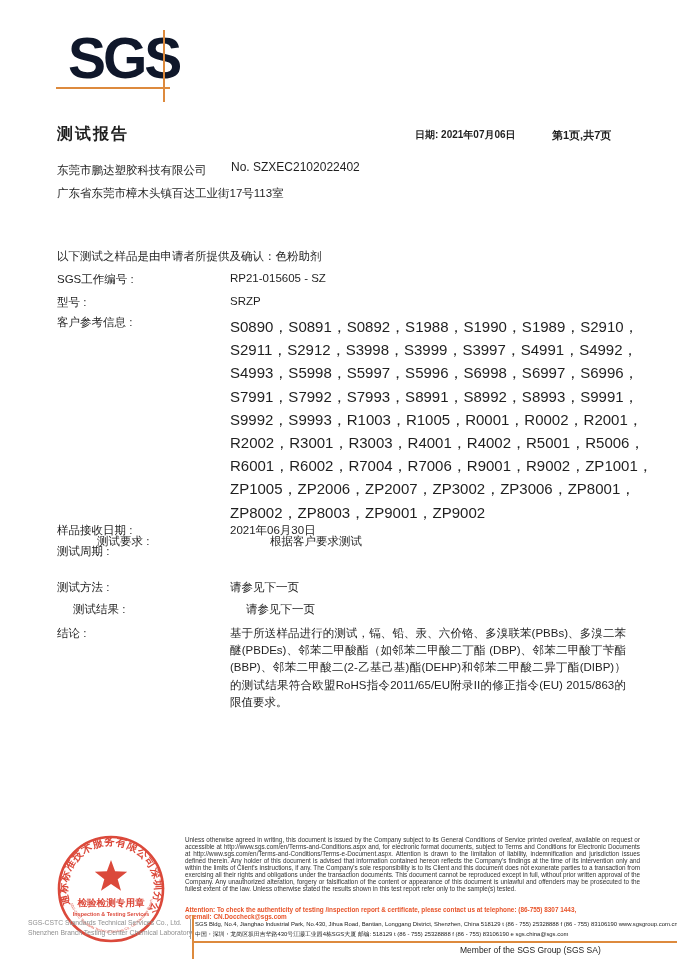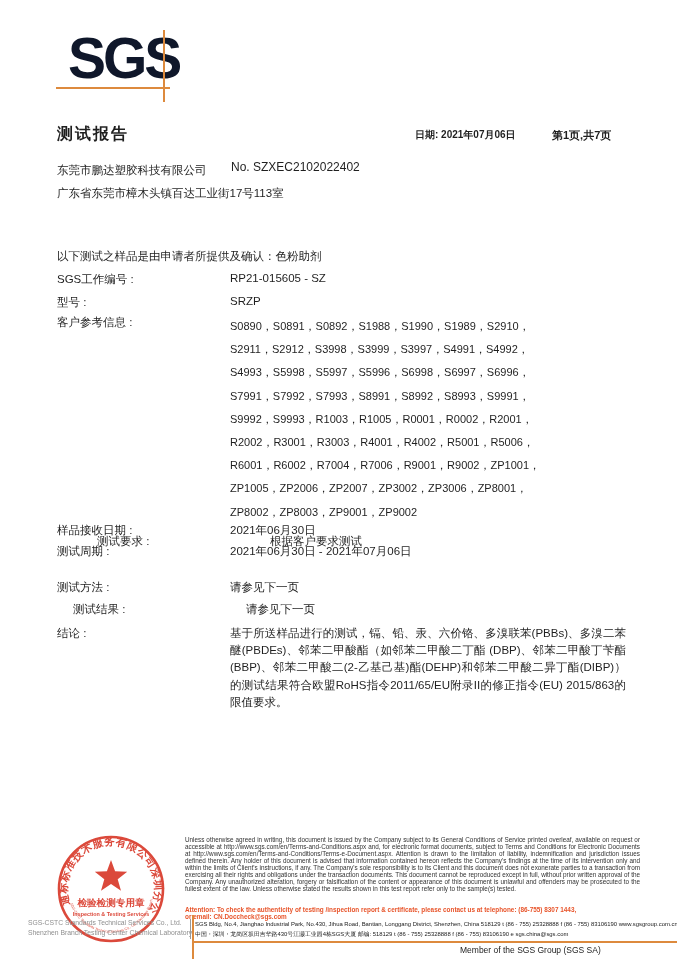--- a/index.html
+++ b/index.html
@@ -31,21 +31,21 @@
   .company-name { left: 57px; top: 163px; font-size: 11.5px; }
   .company-addr { left: 57px; top: 186px; font-size: 11.5px; text-align: right; }
 
   .statement { left: 57px; top: 249px; font-size: 11.5px; }
 
   .flabel { left: 57px; font-size: 11.5px; }
   .fvalue { left: 230px; font-size: 11.5px; }
   .row-job    { top: 272px; }
   .row-model  { top: 295px; }
   .row-ref    { top: 315px; }
-  .ref-lines div { line-height: 23.2px; font-size: 11px; }
+  .ref-lines div { line-height: 23.2px; font-size: 15px; }
   .row-recv   { top: 523px; }
   .row-period { top: 544px; }
   .row-req    { top: 534px; margin-left: 40px; }
   .row-method { top: 580px; }
   .row-result { top: 602px; margin-left: 16px; }
   .row-concl  { top: 626px; }
   .conclusion-text {
     left: 230px; top: 625px; width: 396px;
     font-size: 11.5px; line-height: 17.2px; text-align: justify;
   }
@@ -114,21 +114,20 @@
     <div>R2002，R3001，R3003，R4001，R4002，R5001，R5006，</div>
     <div>R6001，R6002，R7004，R7006，R9001，R9002，ZP1001，</div>
     <div>ZP1005，ZP2006，ZP2007，ZP3002，ZP3006，ZP8001，</div>
     <div>ZP8002，ZP8003，ZP9001，ZP9002</div>
   </div>
 
   <div class="abs flabel row-recv">样品接收日期 :</div>
   <div class="abs fvalue row-recv">2021年06月30日</div>
 
   <div class="abs flabel row-period">测试周期 :</div>
-  <div class="abs fvalue row-period">2021年06月30日 - 2021年07月06日</div>
 
   <div class="abs flabel row-req">测试要求 :</div>
   <div class="abs fvalue row-req">根据客户要求测试</div>
 
   <div class="abs flabel row-method">测试方法 :</div>
   <div class="abs fvalue row-method">请参见下一页</div>
 
   <div class="abs flabel row-result">测试结果 :</div>
   <div class="abs fvalue row-result">请参见下一页</div>
 

